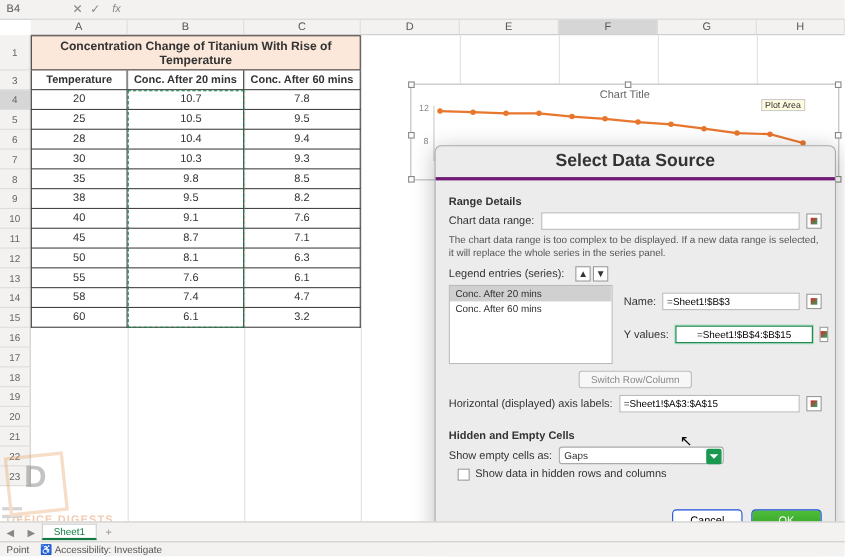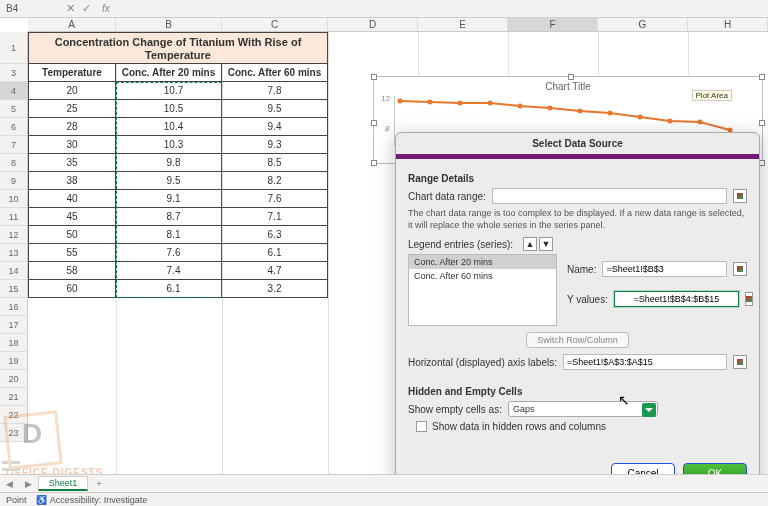--- a/index.html
+++ b/index.html
@@ -53,21 +53,21 @@
   
   .chart-box { position: absolute; top: 44px; left: 345px; width: 390px; height: 88px; border: 1px solid #bbb; background: #fff; }
   .chart-box .handles span { position: absolute; width: 6px; height: 6px; background: #fff; border: 1px solid #888; }
   .chart-title { text-align: center; font-size: 10px; color: #666; margin: 4px 0; }
   .chart-plot { position: relative; height: 50px; margin: 0 20px; border-left: 1px solid #ccc; border-bottom: 1px solid #ccc; }
   .chart-plot svg { position: absolute; top: 0; left: 0; }
   .plot-label { position: absolute; font-size: 8px; background: #fffbe0; border: 1px solid #ccc; padding: 0 3px; }
   
   
   .dialog { position: absolute; top: 132px; left: 395px; width: 365px; height: 360px; background: #ececec; border: 1px solid #aaa; border-radius: 6px; box-shadow: 0 4px 20px rgba(0,0,0,0.25); font-size: 10px; }
-  .dlg-title { text-align: center; font-size: 10px; font-weight: 600; padding: 5px 0; border-bottom: 5px solid #701a75; }
+  .dlg-title { text-align: center; font-size: 16px; font-weight: 600; padding: 5px 0; border-bottom: 3px solid #701a75; }
   .dlg-body { padding: 8px 12px; }
   .sec-head { font-weight: bold; margin: 6px 0 4px; font-size: 10px; }
   .row-field { display: flex; align-items: center; margin: 3px 0; gap: 6px; }
   .row-field label { white-space: nowrap; color: #333; }
   .row-field input[type=text] { flex: 1; height: 16px; border: 1px solid #bbb; background: #fff; font-size: 9px; padding: 0 3px; }
   .row-field .picker { width: 14px; height: 14px; border: 1px solid #999; background: #fff; display: inline-flex; align-items: center; justify-content: center; }
   .row-field .picker::after { content: ""; width: 6px; height: 6px; background: linear-gradient(135deg,#d22,#2a6); }
   .note { color: #555; font-size: 9px; line-height: 12px; margin: 3px 0 6px; }
   .legend-box { border: 1px solid #bbb; background: #fff; height: 72px; overflow: hidden; }
   .legend-box .item { padding: 2px 5px; font-size: 9px; }

